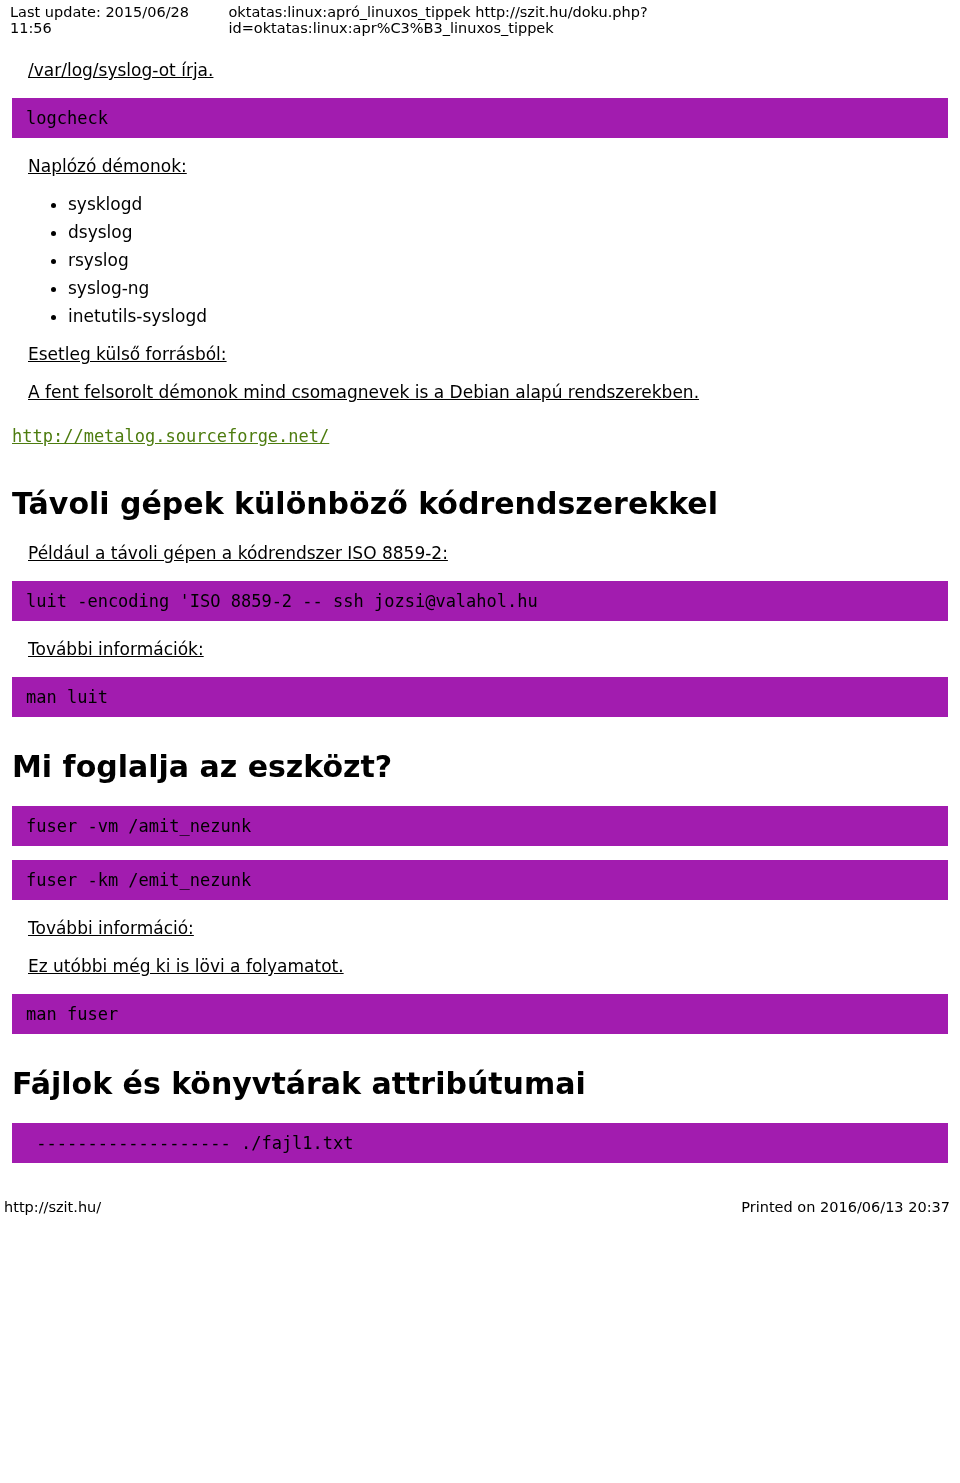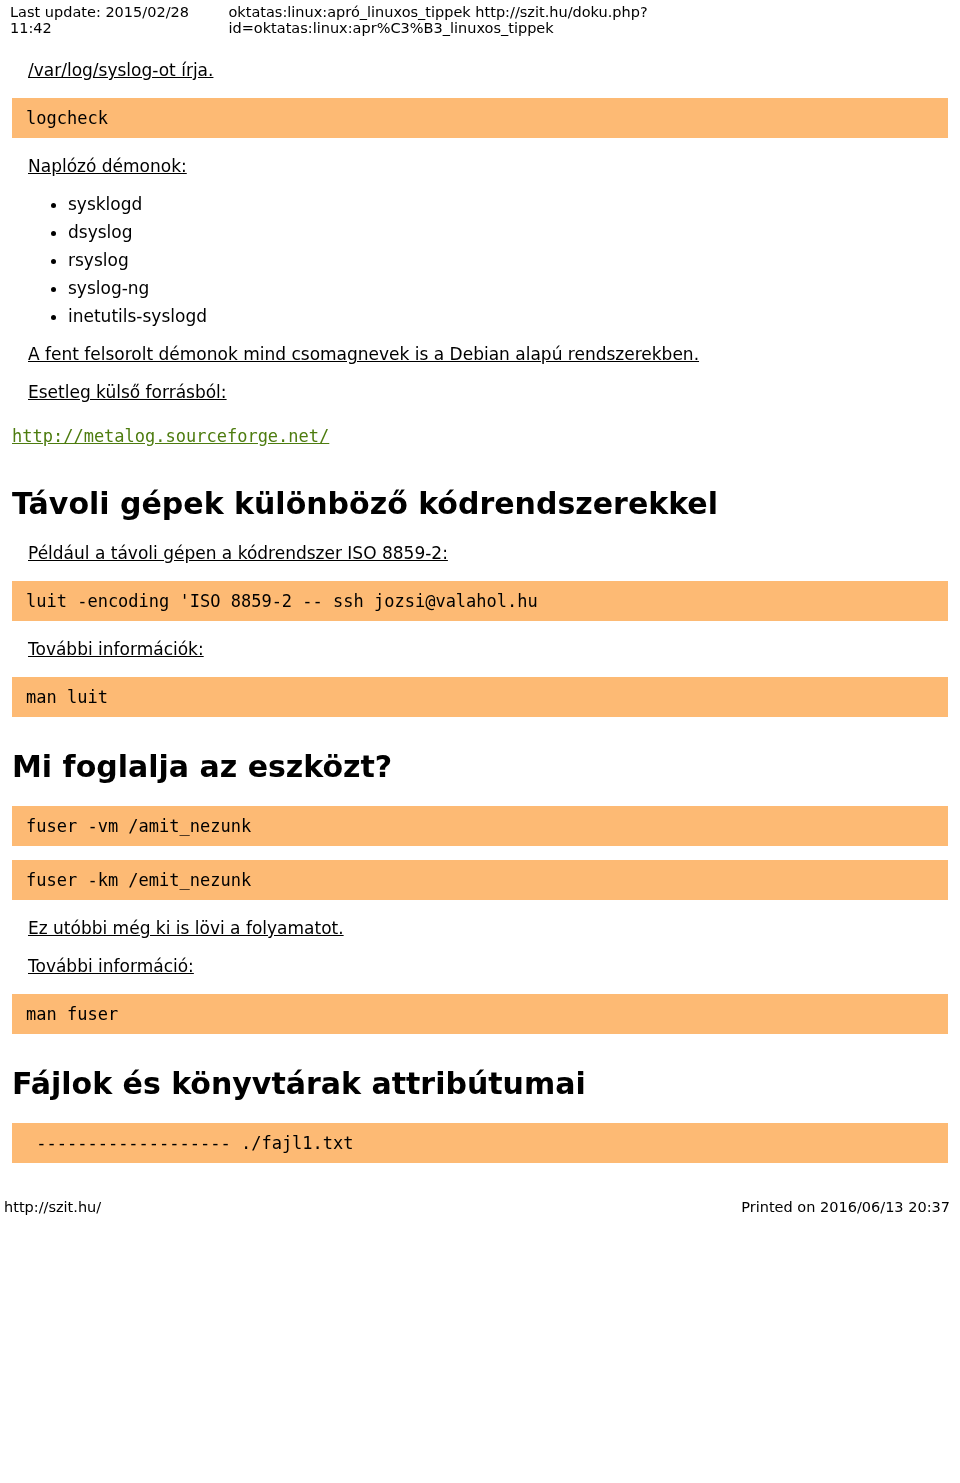--- a/index.html
+++ b/index.html
@@ -19,21 +19,21 @@
   }
   .content {
     padding: 0 12px;
   }
   p {
     margin: 18px 16px;
     text-decoration: underline;
   }
   .codeblock {
     font-family: "DejaVu Sans Mono", Menlo, Consolas, monospace;
-    background: #fdba74;
+    background: #a21caf;
     padding: 10px 14px;
     margin: 14px 0;
     font-size: 17px;
     white-space: pre-wrap;
   }
   ul {
     margin: 14px 0 18px 0;
     padding-left: 56px;
   }
   li {
@@ -60,65 +60,65 @@
     justify-content: space-between;
     padding: 6px 10px 6px 4px;
     font-size: 14.5px;
     margin-top: 30px;
   }
 </style>
 </head>
 <body>
 
 <div class="header-bar">
-  <span>Last update: 2015/02/28 11:42</span>
+  <span>Last update: 2015/06/28 11:56</span>
   <span>oktatas:linux:apró_linuxos_tippek http://szit.hu/doku.php?id=oktatas:linux:apr%C3%B3_linuxos_tippek</span>
 </div>
 
 <div class="content">
 
   <p>/var/log/syslog-ot írja.</p>
 
   <div class="codeblock">logcheck</div>
 
   <p>Naplózó démonok:</p>
 
   <ul>
     <li>sysklogd</li>
     <li>dsyslog</li>
     <li>rsyslog</li>
     <li>syslog-ng</li>
     <li>inetutils-syslogd</li>
   </ul>
 
+  <p>Esetleg külső forrásból:</p>
+
   <p>A fent felsorolt démonok mind csomagnevek is a Debian alapú rendszerekben.</p>
-
-  <p>Esetleg külső forrásból:</p>
 
   <a class="link-mono">http://metalog.sourceforge.net/</a>
 
   <h2 class="first">Távoli gépek különböző kódrendszerekkel</h2>
 
   <p>Például a távoli gépen a kódrendszer ISO 8859-2:</p>
 
   <div class="codeblock">luit -encoding 'ISO 8859-2 -- ssh jozsi@valahol.hu</div>
 
   <p>További információk:</p>
 
   <div class="codeblock">man luit</div>
 
   <h2>Mi foglalja az eszközt?</h2>
 
   <div class="codeblock">fuser -vm /amit_nezunk</div>
 
   <div class="codeblock">fuser -km /emit_nezunk</div>
 
+  <p>További információ:</p>
+
   <p>Ez utóbbi még ki is lövi a folyamatot.</p>
-
-  <p>További információ:</p>
 
   <div class="codeblock">man fuser</div>
 
   <h2>Fájlok és könyvtárak attribútumai</h2>
 
 
   <div class="codeblock"> ------------------- ./fajl1.txt</div>
 
 </div>
 

